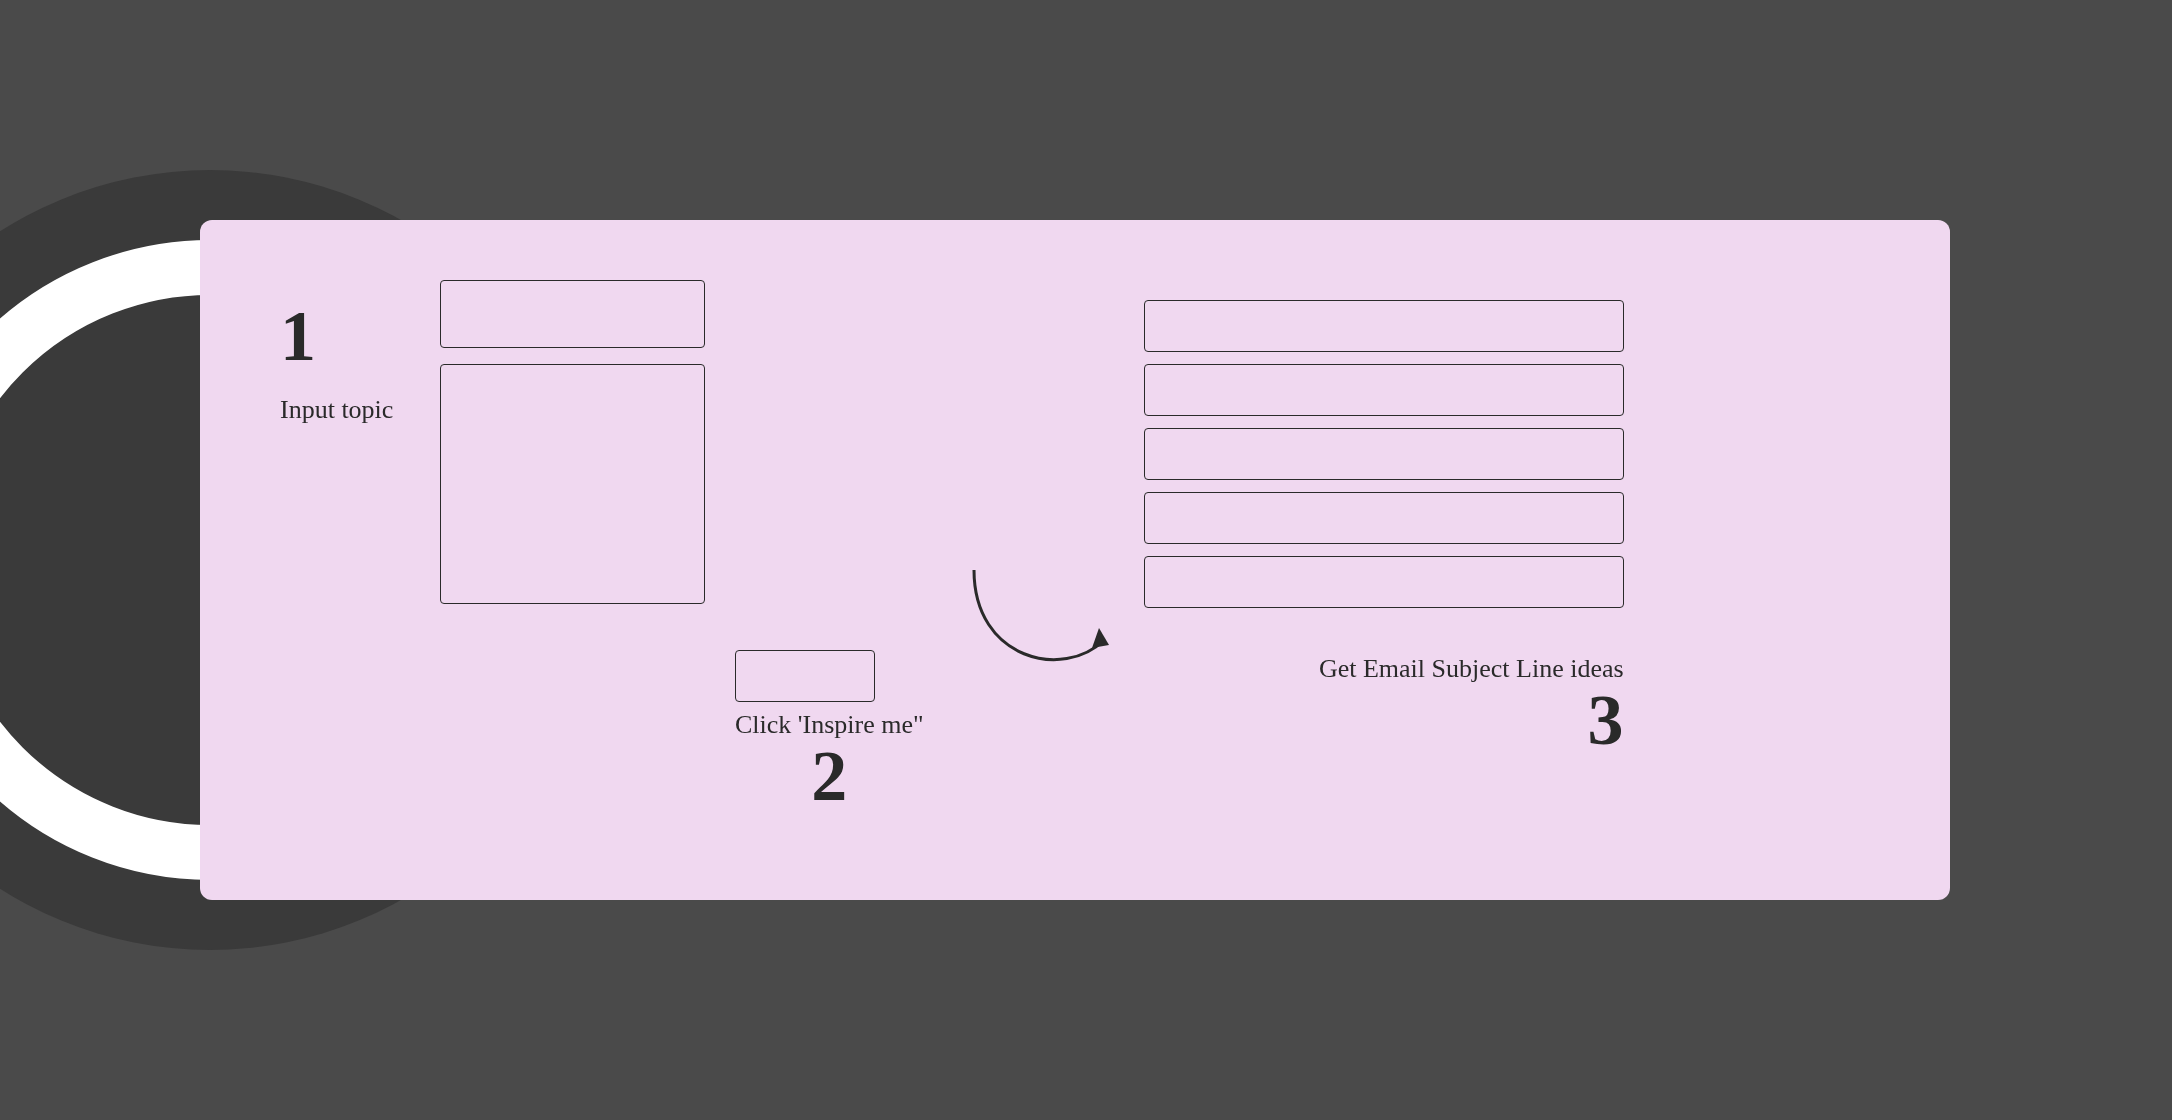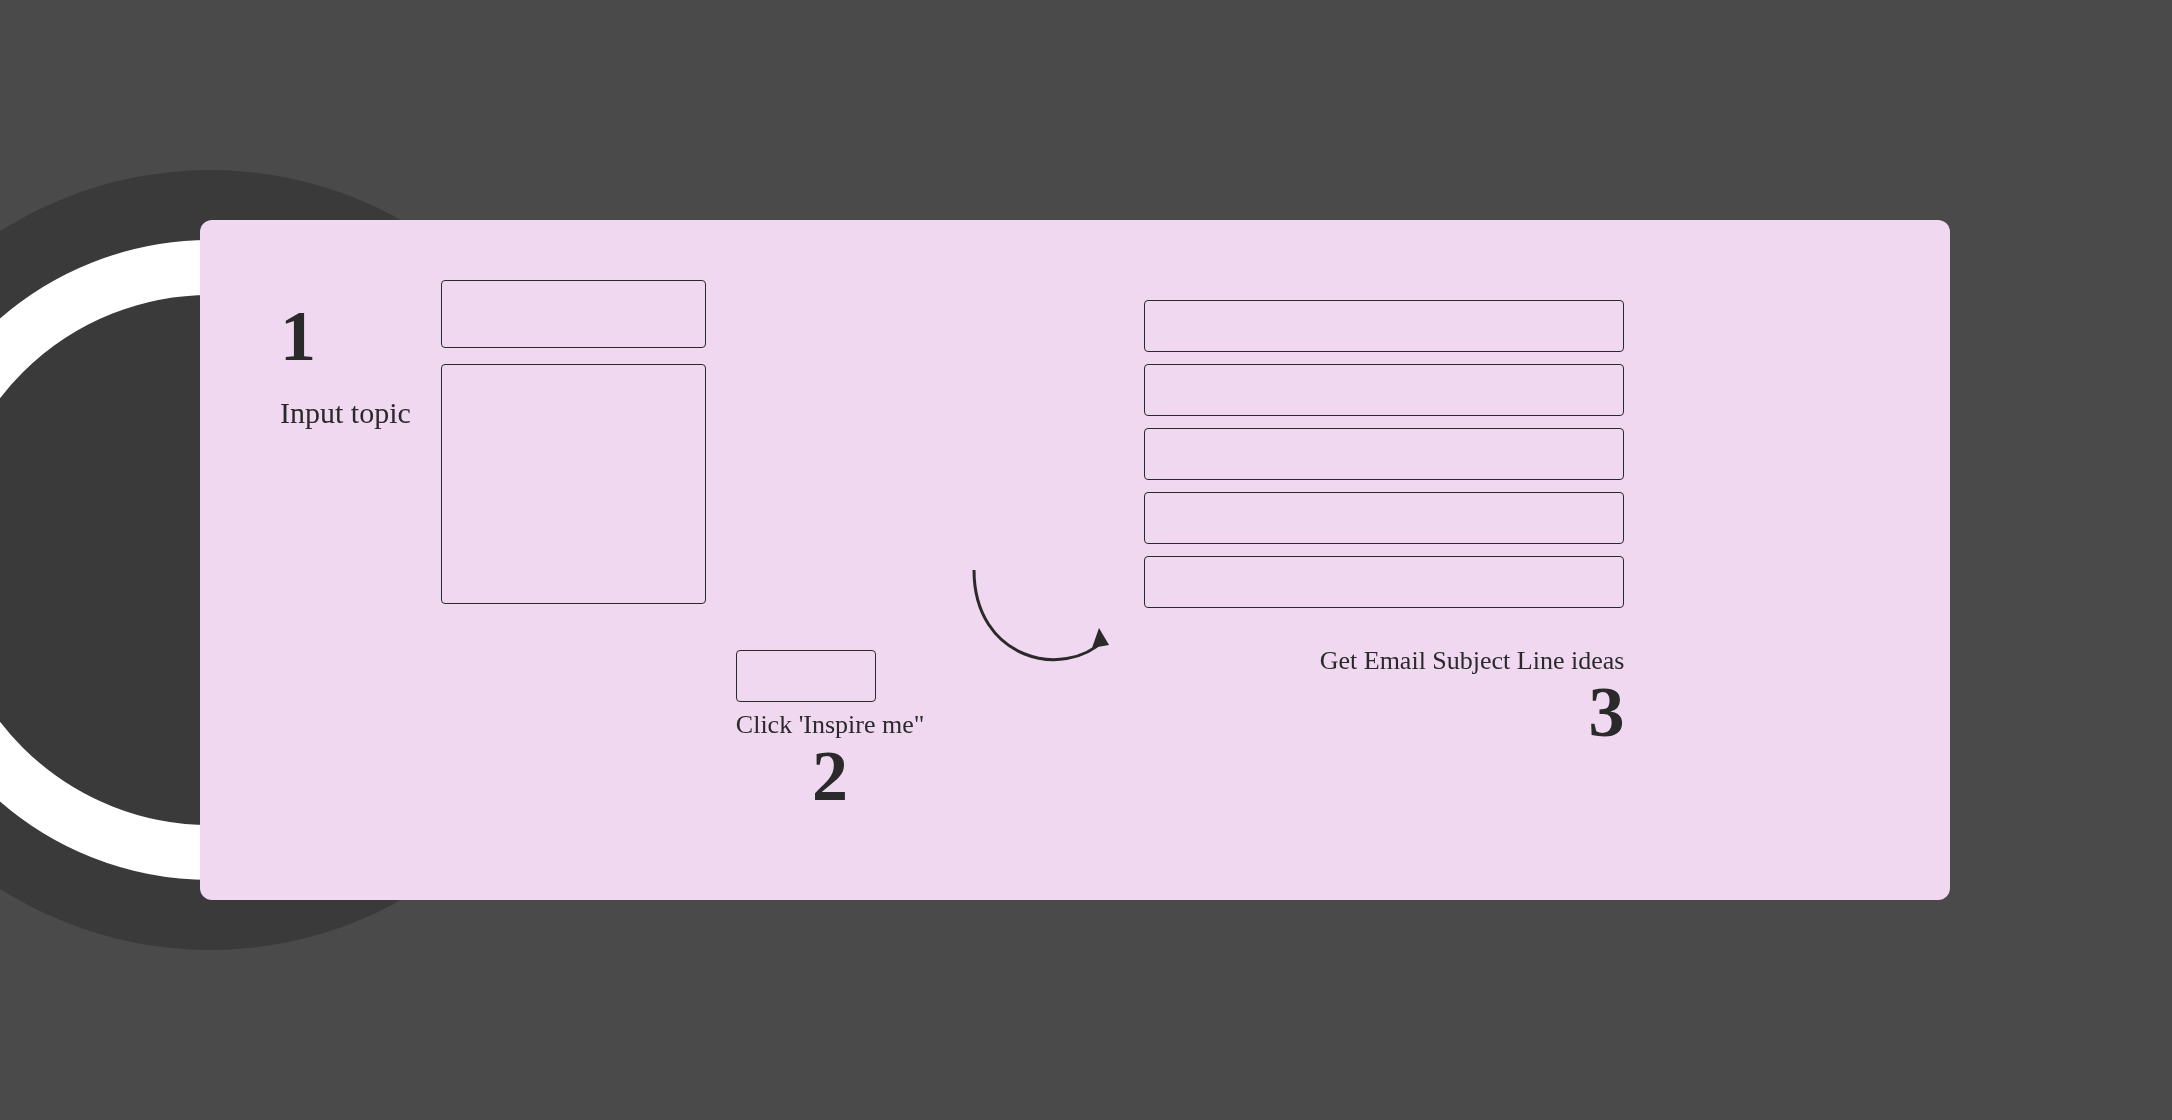--- a/index.html
+++ b/index.html
@@ -64,21 +64,21 @@
 
     .step-number {
       font-size: 72px;
       font-weight: 700;
       color: #2a2a2a;
       line-height: 1;
       margin-bottom: 20px;
     }
 
     .step-desc {
-      font-size: 30px;
+      font-size: 26px;
       color: #2a2a2a;
       line-height: 1.4;
     }
 
     .input-col {
       display: flex;
       flex-direction: column;
       gap: 16px;
       flex: 1;
       max-width: 580px;
@@ -146,21 +146,21 @@
     }
 
     .arrow-svg {
       width: 180px;
       height: 160px;
     }
 
     .right-section {
       display: flex;
       flex-direction: column;
-      gap: 8px;
+      gap: 16px;
       flex: 0 0 480px;
       padding-top: 20px;
     }
 
     .result-rows {
       display: flex;
       flex-direction: column;
       gap: 12px;
       margin-bottom: 20px;
     }

